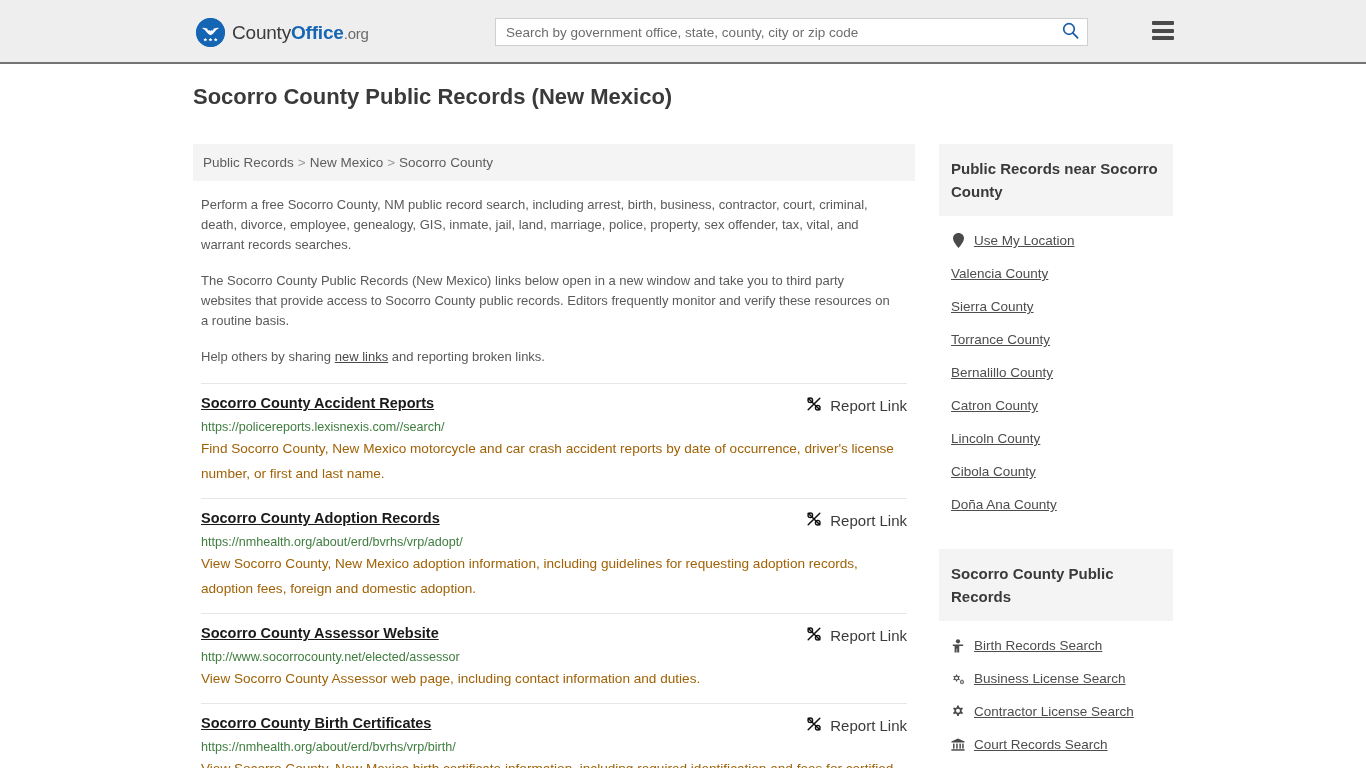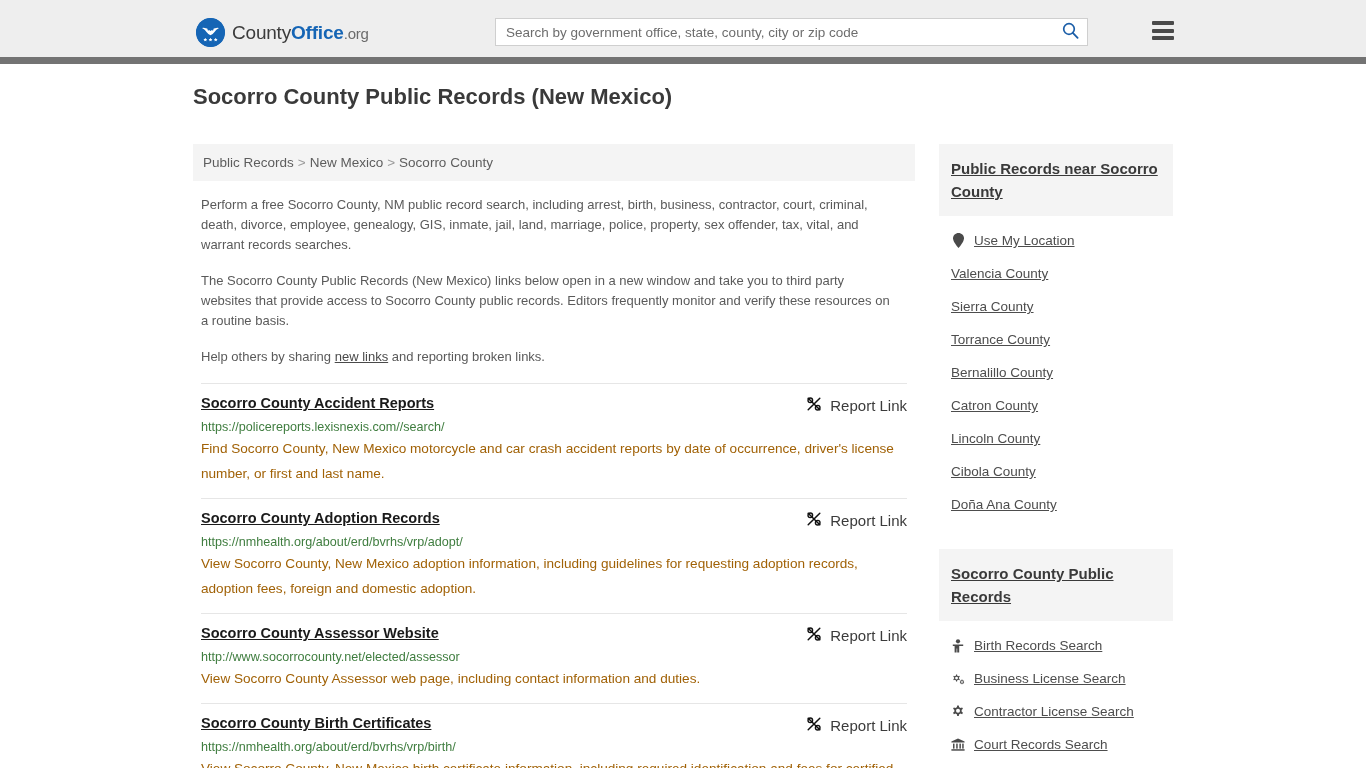--- a/index.html
+++ b/index.html
@@ -8,21 +8,21 @@
     width: 1366px; height: 768px;
     overflow: hidden;
     background: #ffffff;
     font-family: "Liberation Sans", sans-serif;
   }
 
   
   .site-header {
     height: 64px;
     background: #eeeeee;
-    border-bottom: 7px solid #737373;
+    border-bottom: 2px solid #737373;
     display: flex;
     align-items: center;
     position: relative;
   }
   .logo-wrap {
     display: flex;
     align-items: center;
     gap: 7px;
     position: absolute;
     left: 196px;
@@ -175,21 +175,20 @@
   }
 
   
   .side-box-title {
     background: #f4f4f4;
     padding: 13px 12px;
     font-size: 15px;
     font-weight: bold;
     color: #3a3a3a;
     line-height: 23px;
-    text-decoration: underline;
   }
   .side-list { padding: 8px 0 10px 0; }
   .side-item {
     display: flex;
     align-items: center;
     gap: 9px;
     padding: 9px 4px 9px 12px;
     font-size: 13.5px;
   }
   .side-item a {

